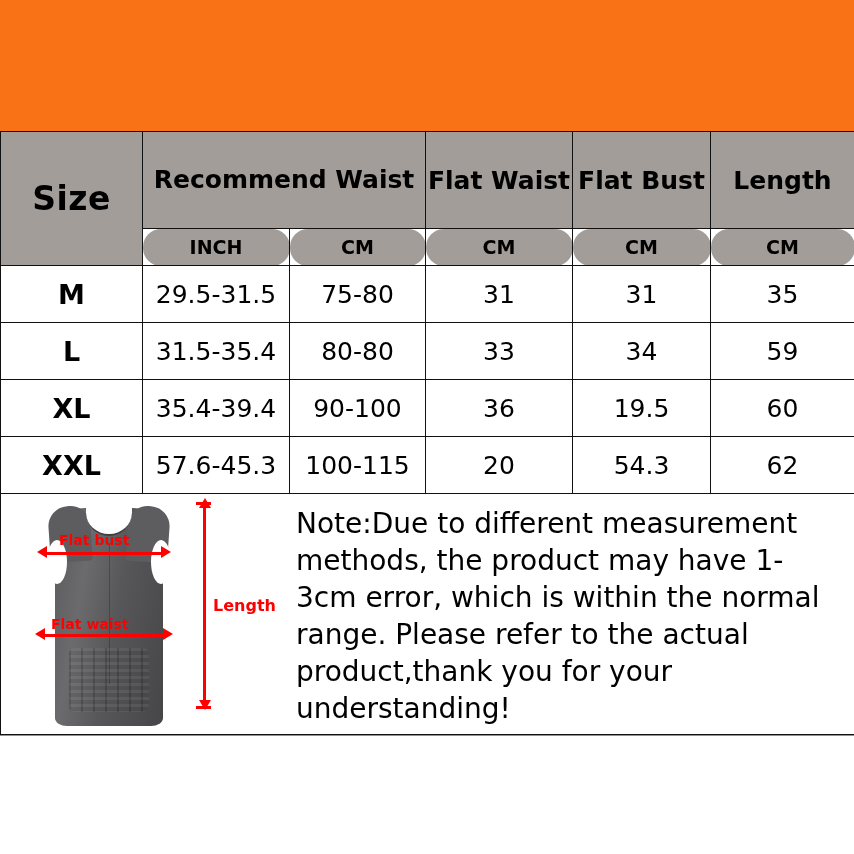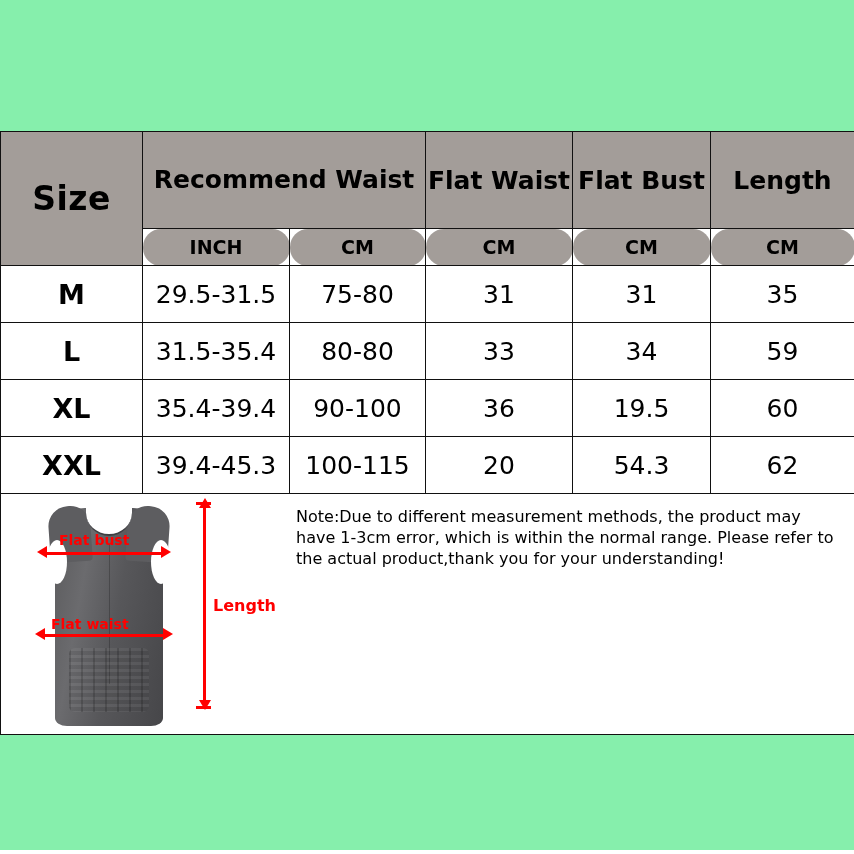--- a/index.html
+++ b/index.html
@@ -10,22 +10,22 @@
     width: 854px;
     height: 854px;
     background: #ffffff;
     font-family: "DejaVu Sans", sans-serif;
     overflow: hidden;
   }
 
   .page {
     position: relative;
     width: 854px;
-    height: 850px;
-    background: #86efac;
+    height: 736px;
+    background: #f97316;
   }
 
   .chart-wrap {
     position: absolute;
     left: 0;
     top: 131px;
     width: 854px;
   }
 
   table.size-table {
@@ -109,21 +109,21 @@
     width: 281px;
     min-width: 281px;
     height: 240px;
     background: #ffffff;
     overflow: hidden;
   }
 
   .note-text {
     flex: 1;
     text-align: left;
-    font-size: 16px;
+    font-size: 28px;
     line-height: 1.32;
     color: #000000;
     padding: 12px 14px 0 14px;
     box-sizing: border-box;
   }
 
   
   .garment {
     position: absolute;
     left: 38px;
@@ -283,21 +283,21 @@
         <tr>
           <td class="size-cell">XL</td>
           <td>35.4-39.4</td>
           <td>90-100</td>
           <td>36</td>
           <td>19.5</td>
           <td>60</td>
         </tr>
         <tr>
           <td class="size-cell">XXL</td>
-          <td>39.4-45.3</td>
+          <td>57.6-45.3</td>
           <td>100-115</td>
           <td>20</td>
           <td>54.3</td>
           <td>62</td>
         </tr>
         <tr class="note-row">
           <td colspan="6">
             <div class="note-cell-inner">
 
               <div class="img-area">

